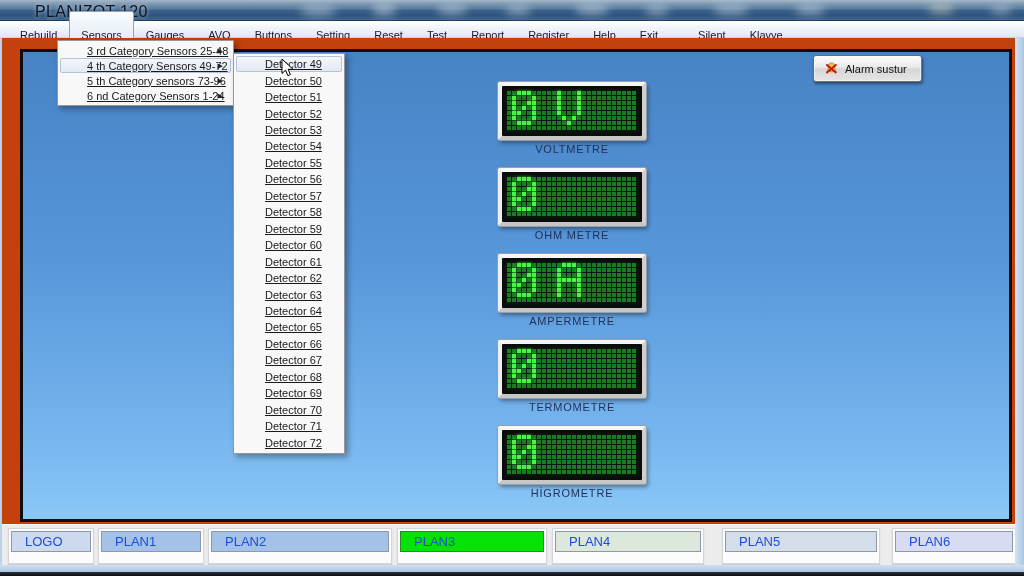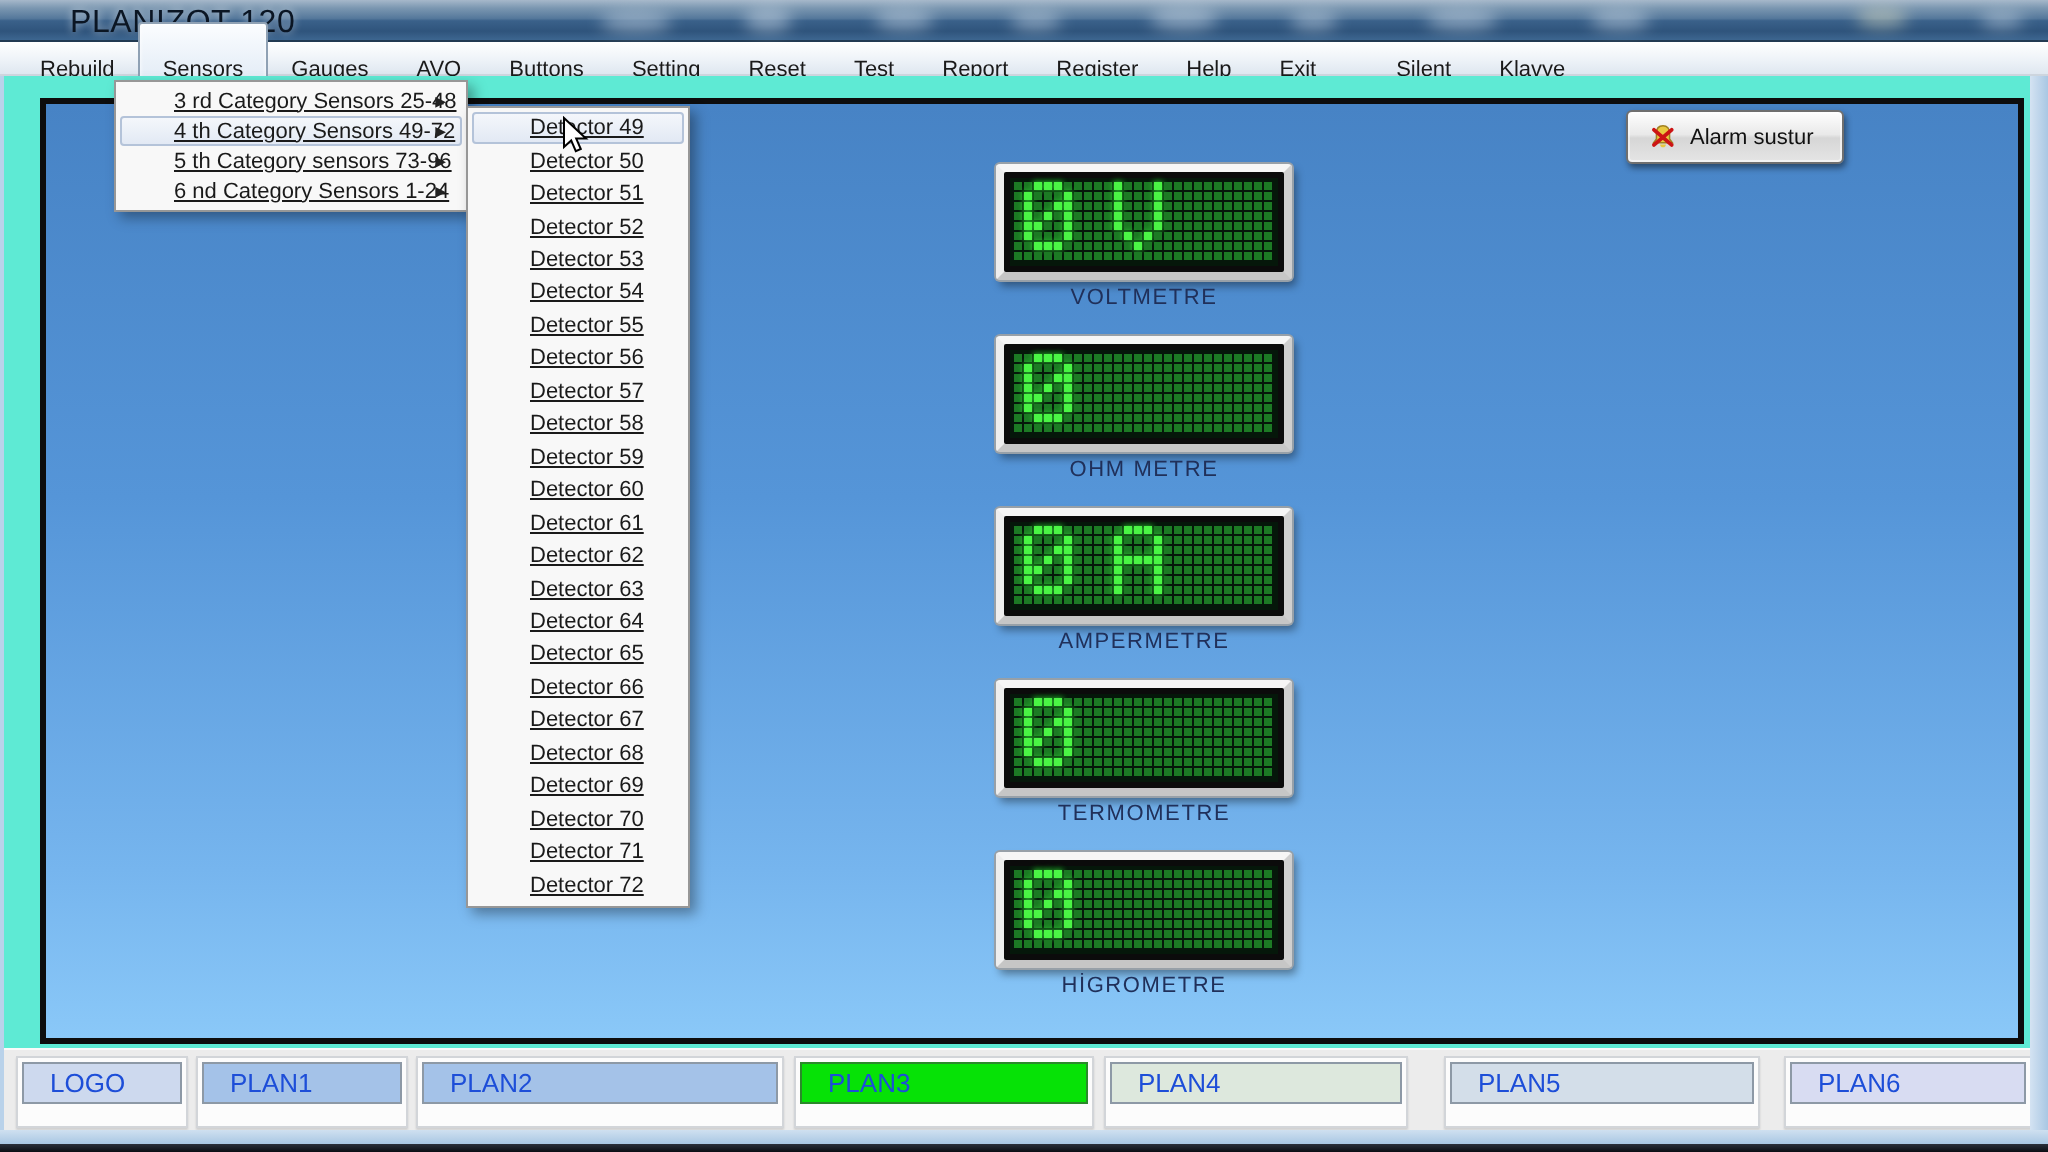--- a/index.html
+++ b/index.html
@@ -18,21 +18,21 @@
   
   .menubar { position:absolute; left:0; top:21px; width:1024px; height:17px;
     background:linear-gradient(to bottom,#ffffff,#eef3f8 55%,#dfe7f0);
     border-bottom:1px solid #cdd5de; display:flex; align-items:center; padding-left:8px; }
   .mb-item { font-size:11px; color:#1a1a1a; padding:17px 11px; height:15px; line-height:13px;
     border:1px solid transparent; border-radius:2px; }
   .mb-item.open { border-color:#8fa1b4; background:linear-gradient(#fbfdff,#dde8f4); box-shadow:inset 0 0 2px #fff; }
   [data-name="menubar-item-silent"] { margin-left:16px; }
 
   
-  .main { position:absolute; left:0; top:38px; width:1024px; height:486px; background:#5eead4; }
+  .main { position:absolute; left:0; top:38px; width:1024px; height:486px; background:#c2410c; }
   .blue-panel { position:absolute; left:20px; top:11px; width:992px; height:473px;
     border:3px solid #0d0d0d;
     background:linear-gradient(to bottom,#4783c5 0%,#5595d8 42%,#76b5ee 82%,#8ac8f8 100%); }
 
   
   .alarm-btn { position:absolute; left:790px; top:3px; height:27px; padding:0 14px 0 10px;
     display:flex; align-items:center; gap:6px; cursor:default;
     font-family:"Liberation Sans",sans-serif; font-size:11px; color:#111;
     background:linear-gradient(to bottom,#fefefe,#e9e9e9 45%,#d6d6d6 52%,#e5e5e5);
     border:1px solid #6f6f6f; border-radius:3px;

